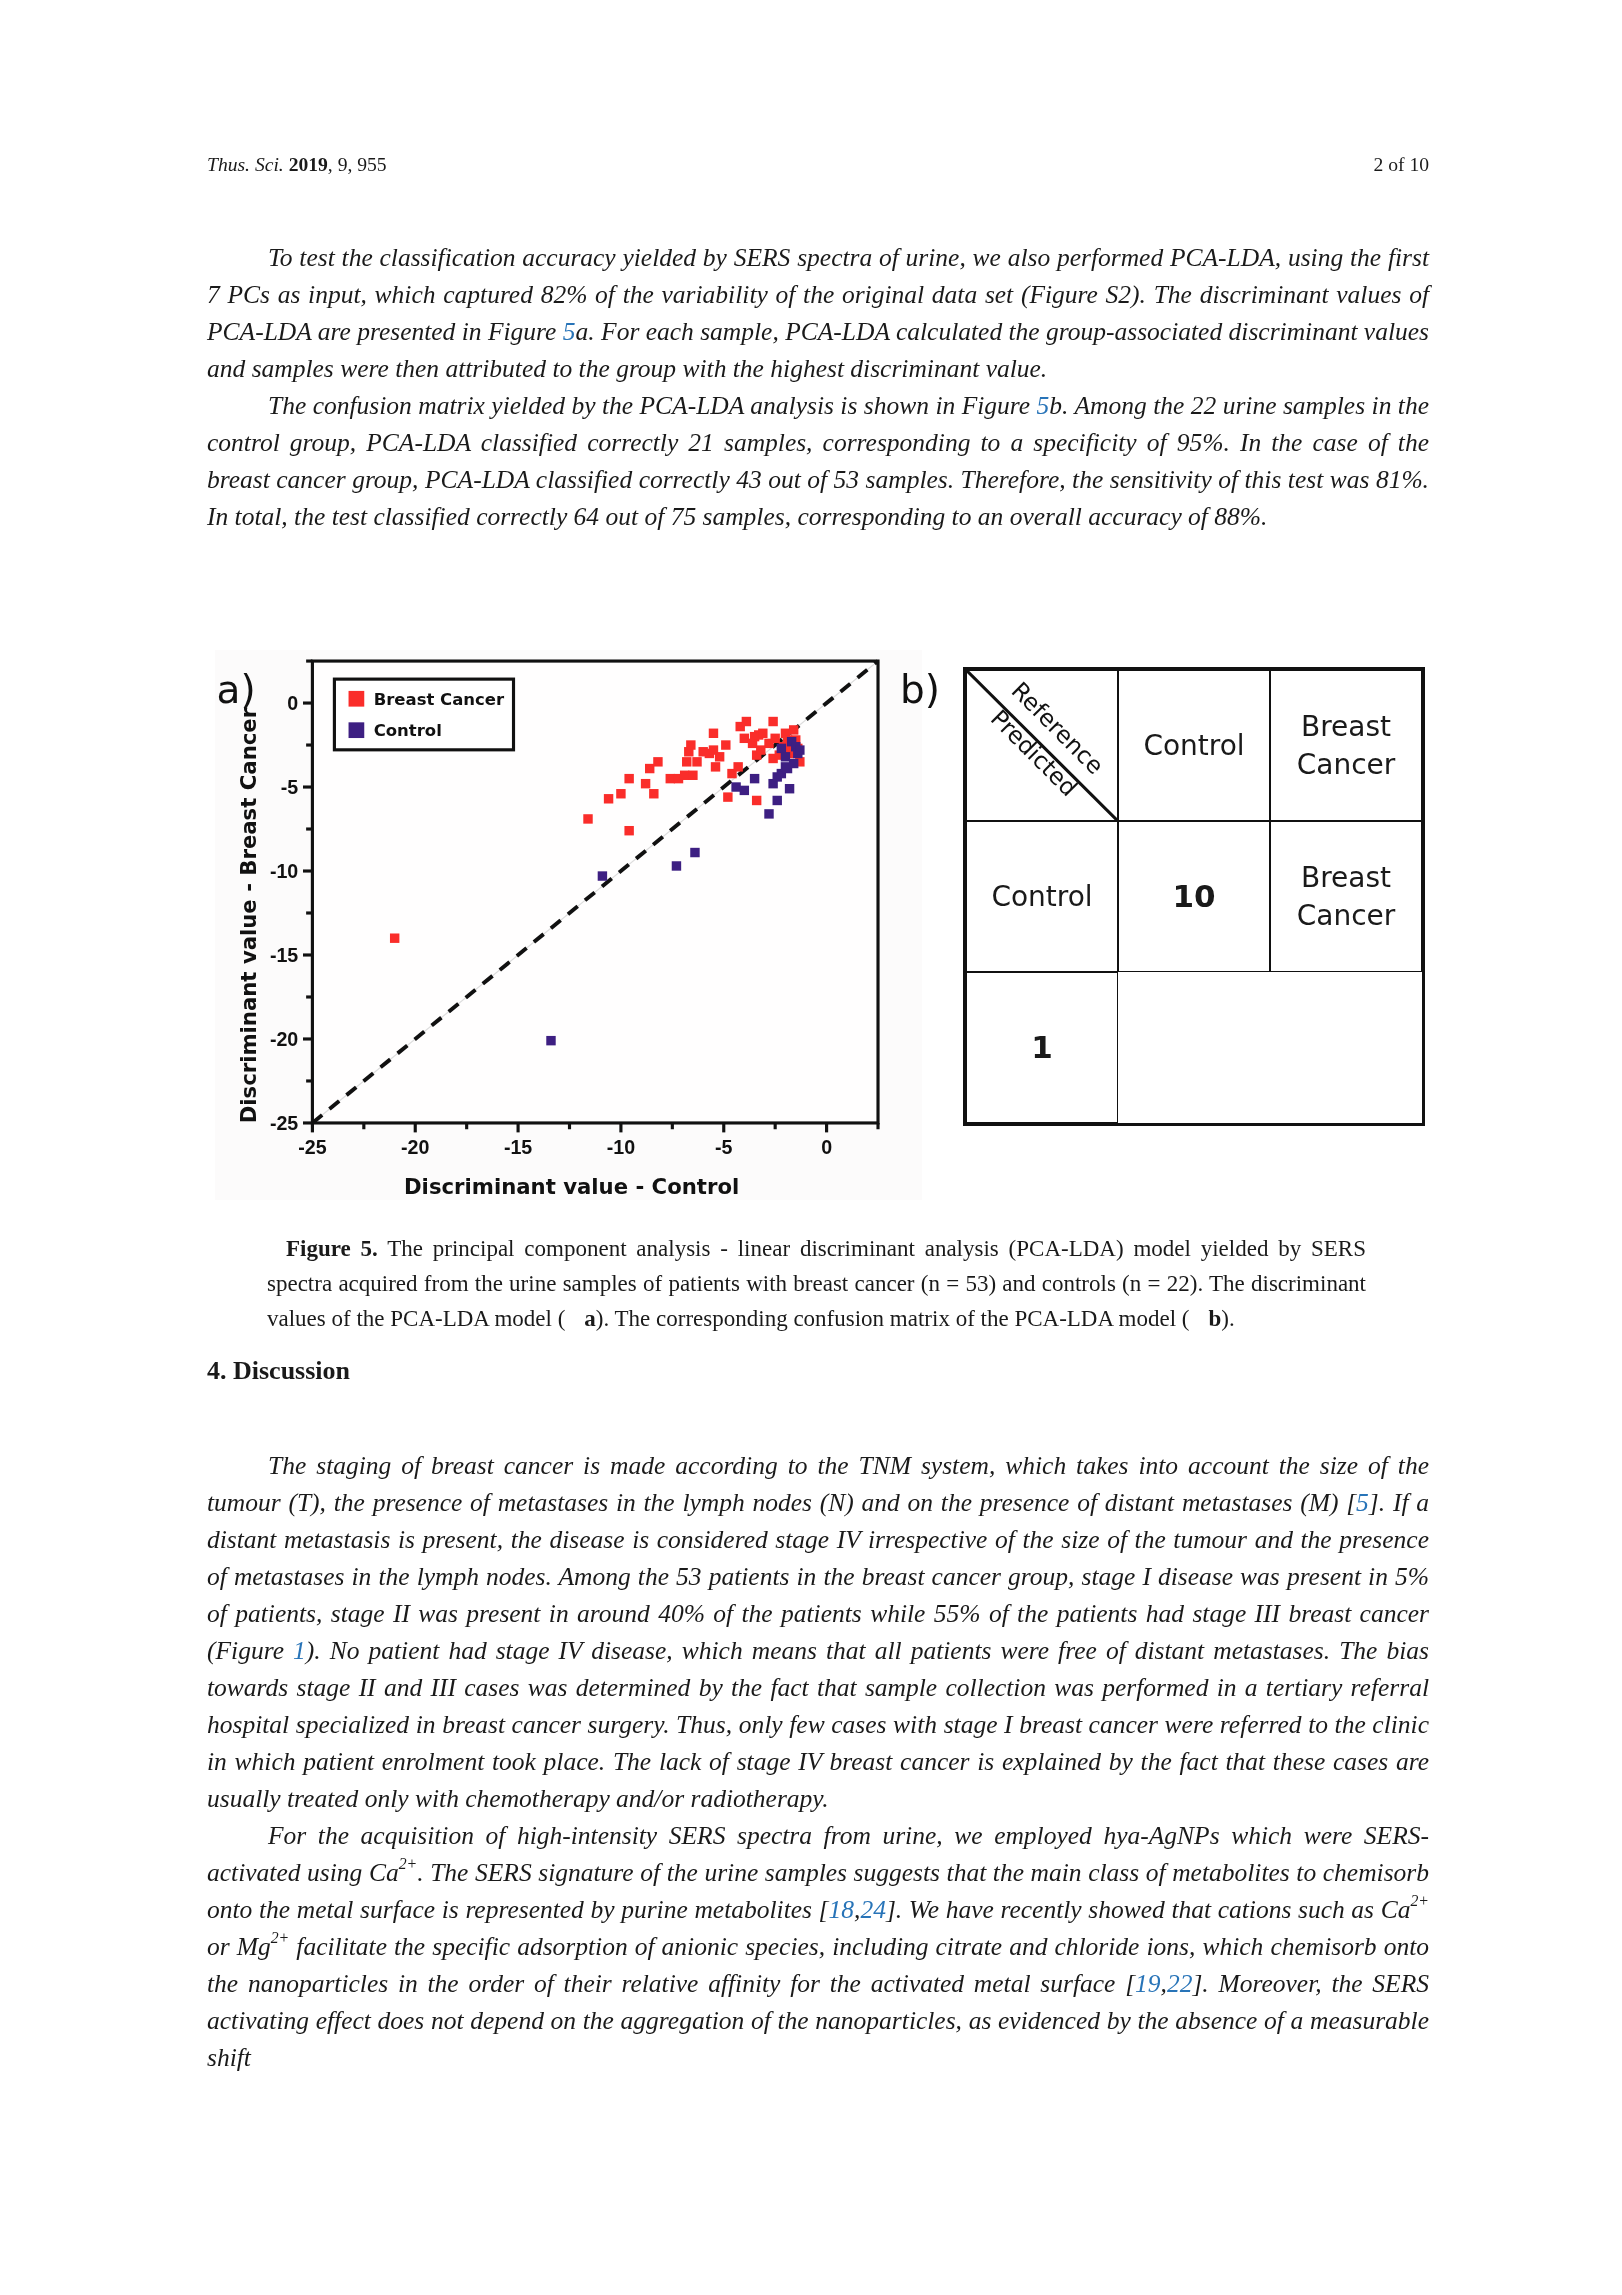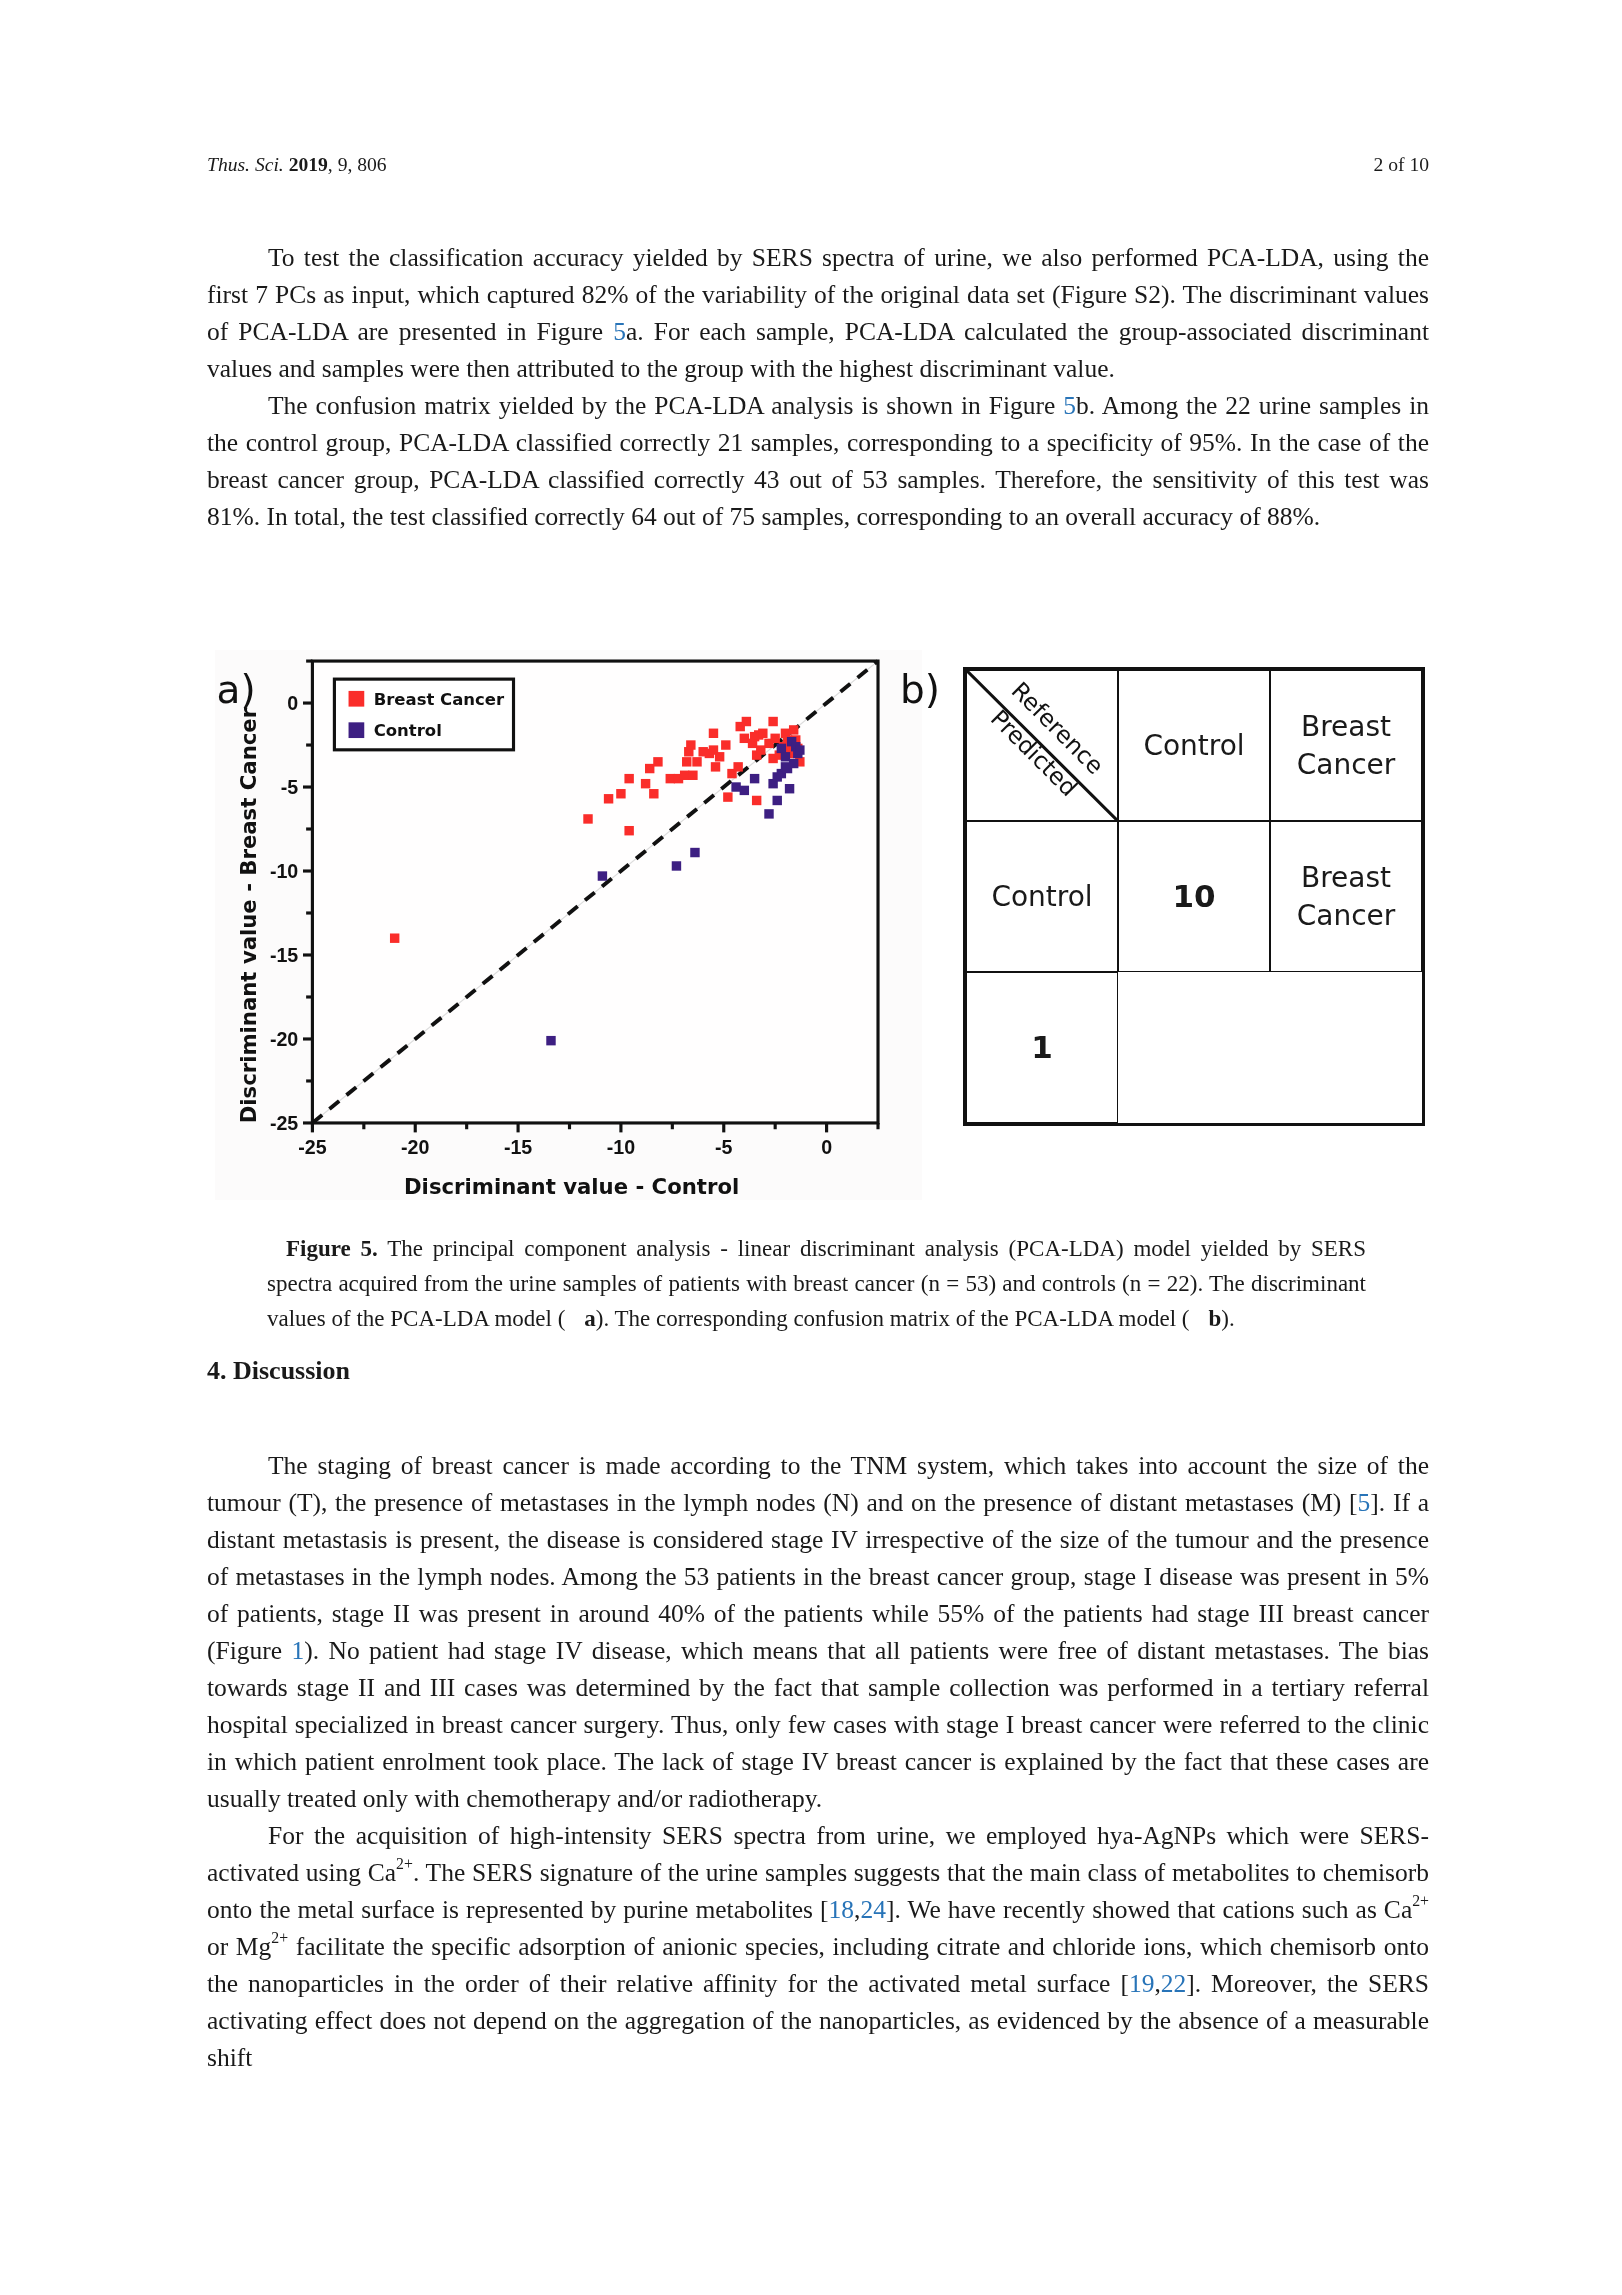--- a/index.html
+++ b/index.html
@@ -3,21 +3,21 @@
 <meta charset="utf-8">
 <style>
   html, body { margin: 0; padding: 0; background: #ffffff; }
   body { width: 1623px; height: 2295px; position: relative; overflow: hidden;
          font-family: "Liberation Serif", "DejaVu Serif", serif; color: #1a1a1a; }
   .running-head { position: absolute; top: 151px; left: 207px; right: 194px; height: 28px;
                   font-size: 19.6px; display: flex; justify-content: space-between; align-items: center; }
   .running-head .journal i { font-style: italic; }
   .running-head .journal b { font-weight: bold; margin-top: 40px; }
   .text-block { position: absolute; left: 207px; width: 1222px; font-size: 25.5px;
-                line-height: 37px; text-align: justify; }
+                line-height: 37px; text-align: justify; font-style: italic; }
   .text-block p { margin: 0; text-indent: 61px; }
   .ref { color: #2874b8; }
   sup { font-size: 0.62em; line-height: 0; vertical-align: 0.75em; }
   #para-block-1 { top: 239px; }
   #figure { position: absolute; top: 650px; left: 215px; width: 1225px; height: 550px; }
   .panel-label { position: absolute; font-family: "DejaVu Sans", sans-serif; font-size: 39px;
                  font-weight: normal; color: #111; }
   #plot-svg { position: absolute; left: 0; top: 0; }
   .cm { position: absolute; left: 748px; top: 17.3px; width: 462px; height: 459px;
         border: 3.1px solid #111; box-sizing: border-box; display: grid;
@@ -30,21 +30,21 @@
   .caption { position: absolute; top: 1231px; left: 267px; width: 1099px; font-size: 23px;
              line-height: 35px; text-align: justify; }
   .caption b { font-weight: bold; margin-left: 19px; }
   .section-heading { position: absolute; top: 1356px; left: 207px; font-size: 26px; font-weight: bold; }
   #para-block-2 { top: 1447px; }
 </style>
 </head>
 <body>
 
 <div class="running-head">
-  <span class="journal"><i>Thus. Sci.</i> <b>2019</b><span>, 9, 806</span></span>
+  <span class="journal"><i>Thus. Sci.</i> <b>2019</b><span>, 9, 955</span></span>
   <span>2 of 10</span>
 </div>
 
 <div class="text-block" id="para-block-1">
     <p>To test the classification accuracy yielded by SERS spectra of urine, we also performed PCA-LDA, using the first 7 PCs as input, which captured 82% of the variability of the original data set (Figure S2). The discriminant values of PCA-LDA are presented in Figure <a class="ref">5</a>a. For each sample, PCA-LDA calculated the group-associated discriminant values and samples were then attributed to the group with the highest discriminant value.</p>
     <p>The confusion matrix yielded by the PCA-LDA analysis is shown in Figure <a class="ref">5</a>b. Among the 22 urine samples in the control group, PCA-LDA classified correctly 21 samples, corresponding to a specificity of 95%. In the case of the breast cancer group, PCA-LDA classified correctly 43 out of 53 samples. Therefore, the sensitivity of this test was 81%. In total, the test classified correctly 64 out of 75 samples, corresponding to an overall accuracy of 88%.</p>
   </div>
 
 <div id="figure">
   <svg id="plot-svg" width="707" height="550" viewBox="0 0 900 700">

